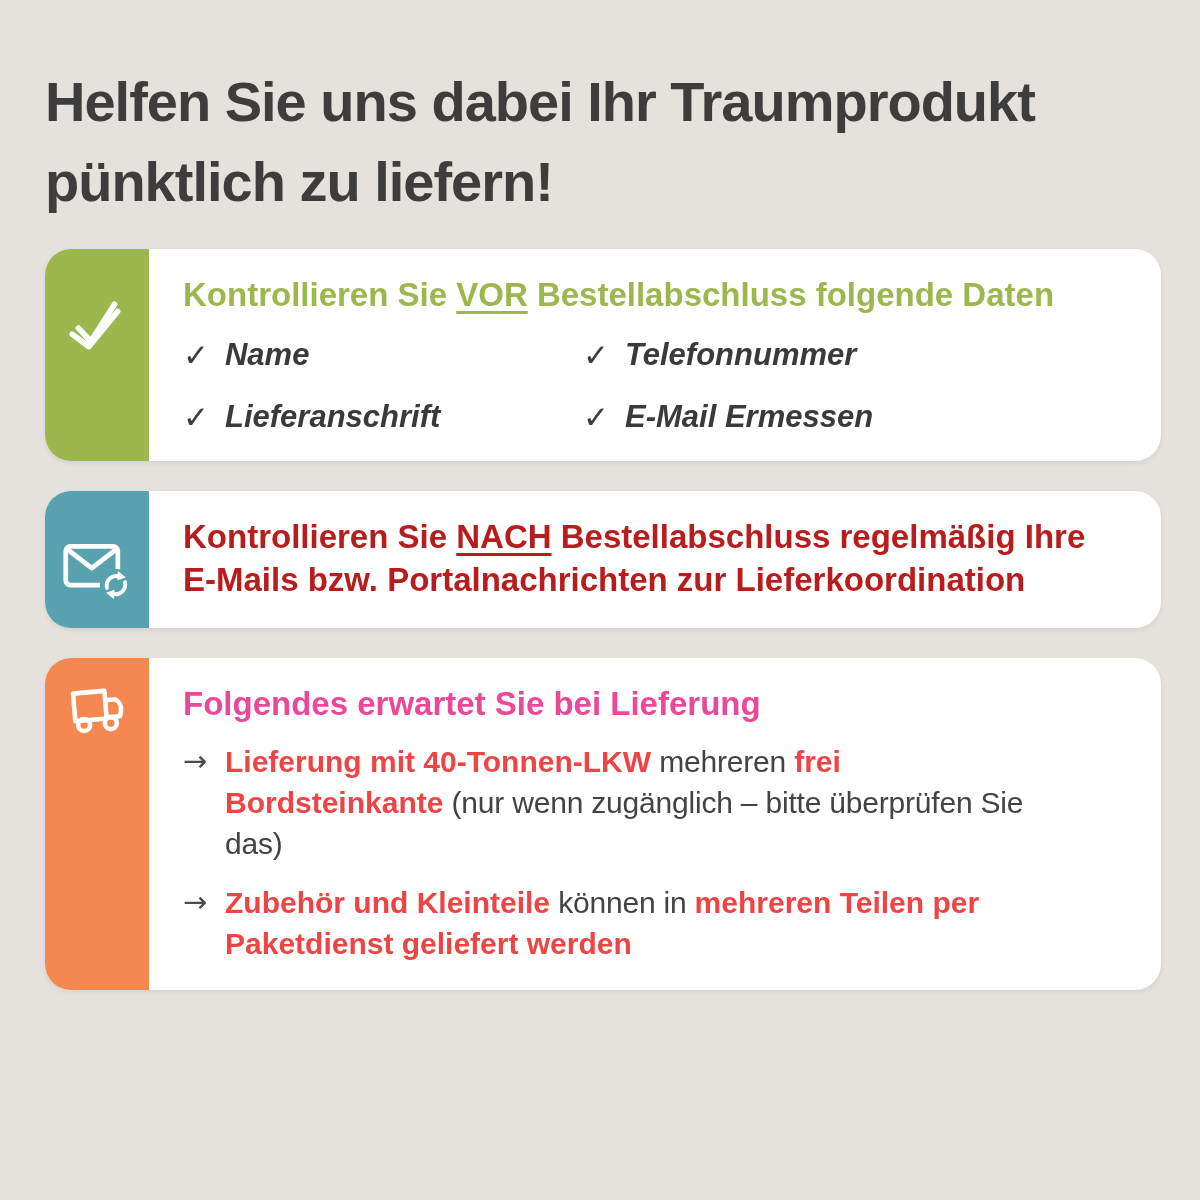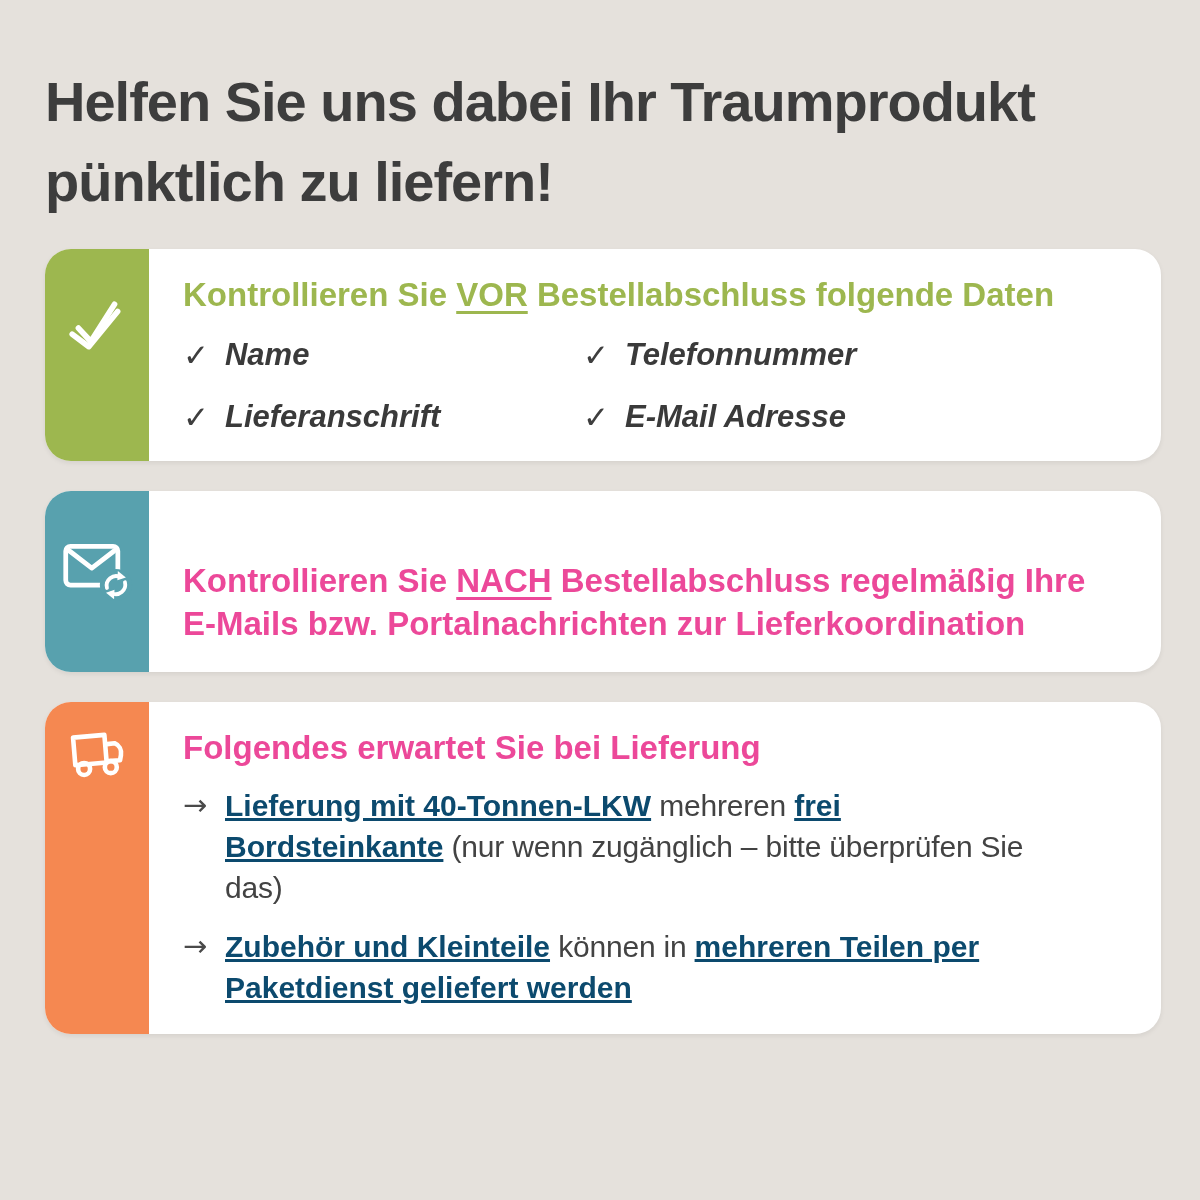--- a/index.html
+++ b/index.html
@@ -36,21 +36,21 @@
   }
   .check-item { display:flex; align-items:center; }
   .check-glyph { font-family:"DejaVu Sans",sans-serif; font-weight:400; font-size:31px; color:#3e3e3e; margin-right:16px; }
   .check-glyph::before { content:"\2713"; }
   
   .bullets { margin-top:16px; display:flex; flex-direction:column; gap:17px; }
   .bullet { display:flex; }
   .arrow-glyph { font-family:"DejaVu Sans",sans-serif; font-size:29px; color:#4a4a4a; width:42px; flex-shrink:0; line-height:1.4; }
   .arrow-glyph::before { content:"\2192"; }
   .bullet-text { font-size:30px; line-height:1.37; max-width:810px; color:#434343; }
-  .bullet-text .b { font-weight:700; color:#0c4a6e;text-decoration:underline; }
+  .bullet-text .b { font-weight:700; color:#ef4444; }
   .bullet-text .r { font-weight:400; letter-spacing:-0.2px; }
 </style>
 </head>
 <body>
 
 <div class="page">
 
   <div class="title">
     <div>Helfen Sie uns dabei Ihr Traumprodukt</div>
     <div>pünktlich zu liefern!</div>
@@ -79,42 +79,42 @@
           <div class="check-item">
             <span class="check-glyph"></span>
             <span>Telefonnummer</span>
           </div>
           <div class="check-item">
             <span class="check-glyph"></span>
             <span>Lieferanschrift</span>
           </div>
           <div class="check-item">
             <span class="check-glyph"></span>
-            <span>E-Mail Adresse</span>
+            <span>E-Mail Ermessen</span>
           </div>
         </div>
       </div>
     </div>
 
     <div class="card">
       <div class="sidebar" style="background: rgb(88, 161, 174);">
         <div class="icon-wrap2">
           <svg width="72" height="64" viewBox="0 0 76 66" fill="none">
             <rect x="5" y="9" width="55" height="41" rx="5" stroke="#ffffff" stroke-width="5"></rect>
             <path d="M9 14 L32.5 32 L56 14" stroke="#ffffff" stroke-width="5" stroke-linecap="round" stroke-linejoin="round"></path>
             <circle cx="58" cy="50" r="17" fill="#58a1ae"></circle>
             <path d="M48.5 53 a10 10 0 0 1 14 -11.5" stroke="#ffffff" stroke-width="4" stroke-linecap="round"></path>
             <path d="M67.5 47 a10 10 0 0 1 -14 11.5" stroke="#ffffff" stroke-width="4" stroke-linecap="round"></path>
             <path d="M60 35 L68.5 42 L59.5 45 Z" fill="#ffffff"></path>
             <path d="M56 65 L47.5 58 L56.5 55 Z" fill="#ffffff"></path>
           </svg>
         </div>
       </div>
       <div class="body">
-        <div class="heading" style="color: #ec4899; margin-top: 44px;">
+        <div class="heading" style="color: #b91c1c;">
           <span>Kontrollieren Sie </span><span class="u">NACH</span><span> Bestellabschluss regelmäßig Ihre E-Mails bzw. Portalnachrichten zur Lieferkoordi­nation</span>
         </div>
       </div>
     </div>
 
     <div class="card">
       <div class="sidebar" style="background: rgb(245, 136, 81);">
         <div class="icon-wrap3">
           <svg width="70" height="58" viewBox="0 0 76 60" fill="none" stroke="#ffffff" stroke-width="5" stroke-linecap="round" stroke-linejoin="round">
             <path d="M12 9 L46 6 L48.5 36 L14.5 39 Z"></path>

